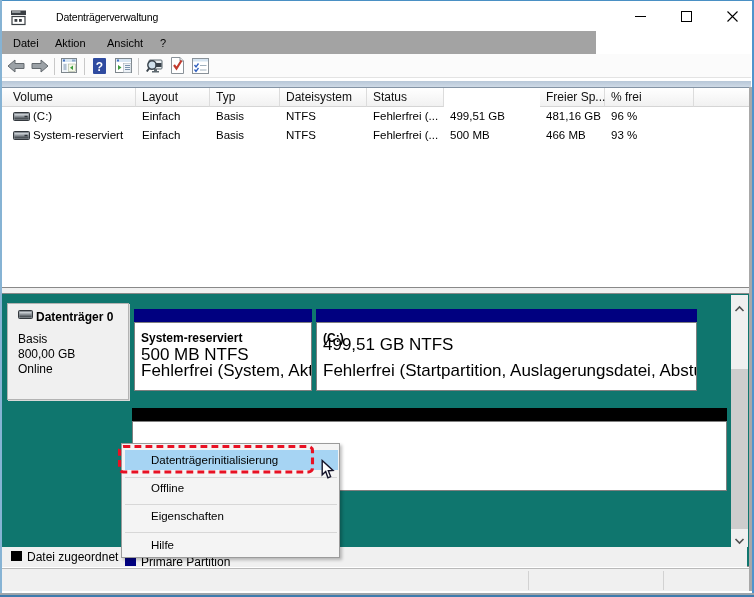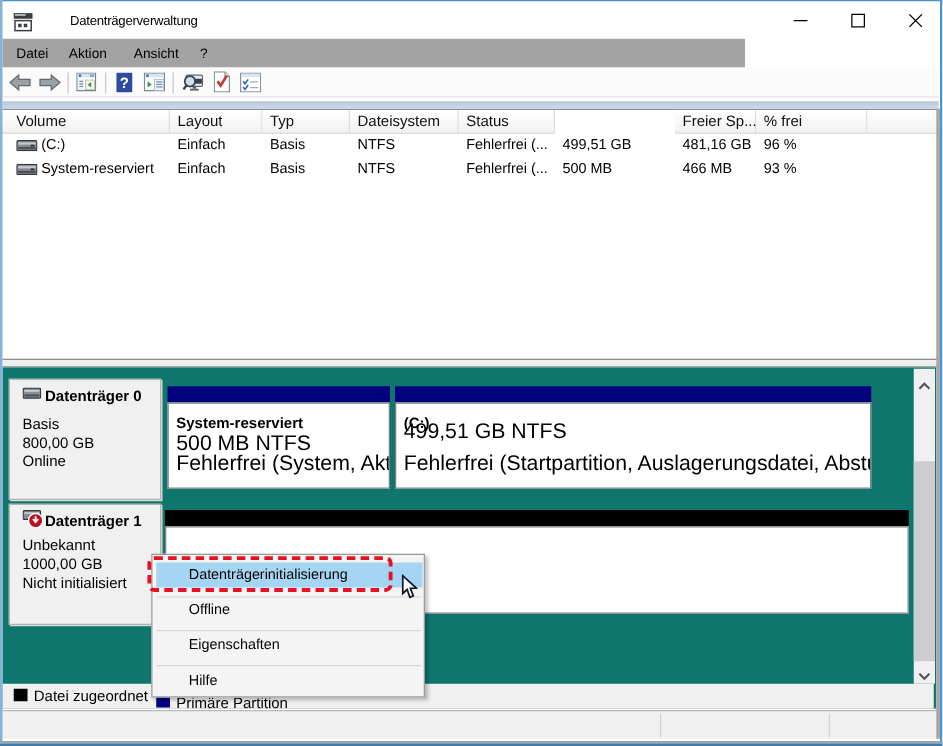--- a/index.html
+++ b/index.html
@@ -233,34 +233,20 @@
   </div>
   <div class="part" style="left:314px;top:15px;width:381px;height:82px">
     <div class="pstrip" style="background:#000080"></div>
     <div class="pbody" style="height:69px">
       <b style="top:8px">(C:)</b>
       <div style="top:12px">499,51 GB NTFS</div>
       <div style="top:38px">Fehlerfrei (Startpartition, Auslagerungsdatei, Absturzabbild, Primäre Pa</div>
     </div>
   </div>
 
-  <div class="diskcell" style="top:109px;height:97px">
-    <svg class="abs" style="left:10px;top:4px" width="15" height="9" viewBox="0 0 15 9">
-        <rect x="0.5" y="0.5" width="14" height="7" rx="1" fill="#8a9096" stroke="#33383d"></rect>
-        <rect x="1.5" y="1.8" width="12" height="1.4" fill="#c6cbd0"></rect>
-      </svg>
-    <svg class="abs" style="left:14px;top:6px" width="13" height="13" viewBox="0 0 13 13">
-        <circle cx="6.5" cy="6.5" r="5.7" fill="#c00d1d" stroke="#fff" stroke-width="1.1"></circle>
-        <path d="M6.5 2.9 V7 M4.3 5.2 L6.5 7.7 L8.7 5.2" stroke="#fff" stroke-width="1.5" fill="none"></path>
-      </svg>
-    <b class="dline" style="left:28px;top:6px">Datenträger 1</b>
-    <span class="dline" style="top:25px;left:10px">Unbekannt</span>
-    <span class="dline" style="top:40px;left:10px">1000,00 GB</span>
-    <span class="dline" style="top:55px;left:10px">Nicht initialisiert</span>
-  </div>
   <div class="part" style="left:130px;top:114px;width:595px;height:83px">
     <div class="pstrip" style="background:#000"></div>
     <div class="pbody" style="height:70px"></div>
   </div>
 </div>
 
   <div class="abs" id="legend">
     <div class="lsq" style="left:9px;top:4px;background:#000"></div>
     <span class="abs" style="left:25px;top:3px">Datei zugeordnet</span>
     <div class="lsq" style="left:123px;top:9px;background:#000080"></div>

